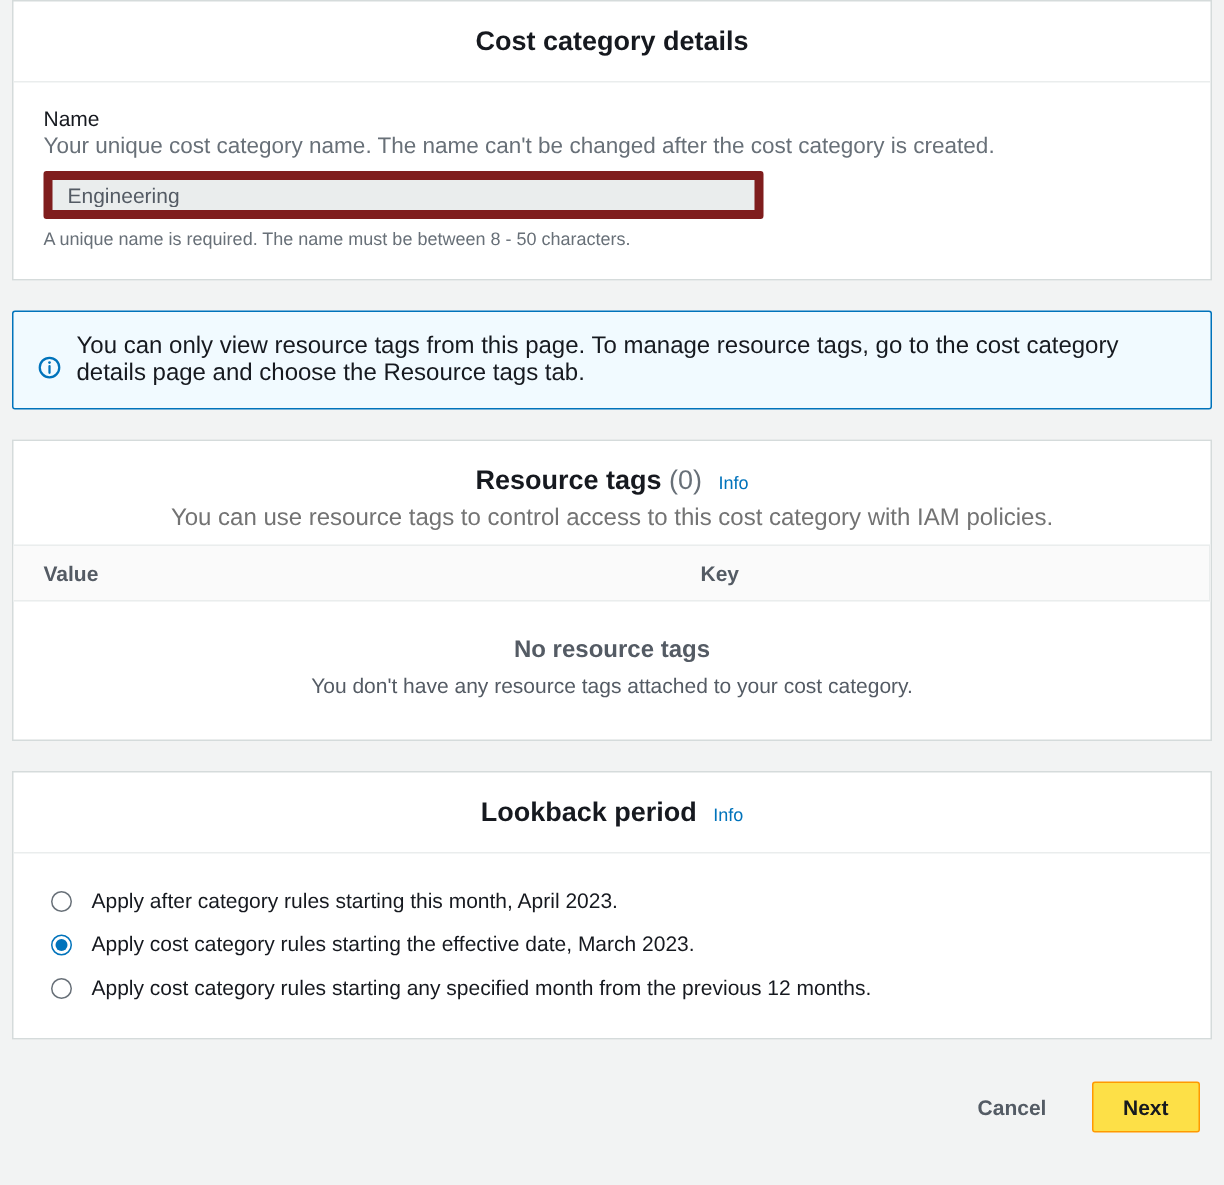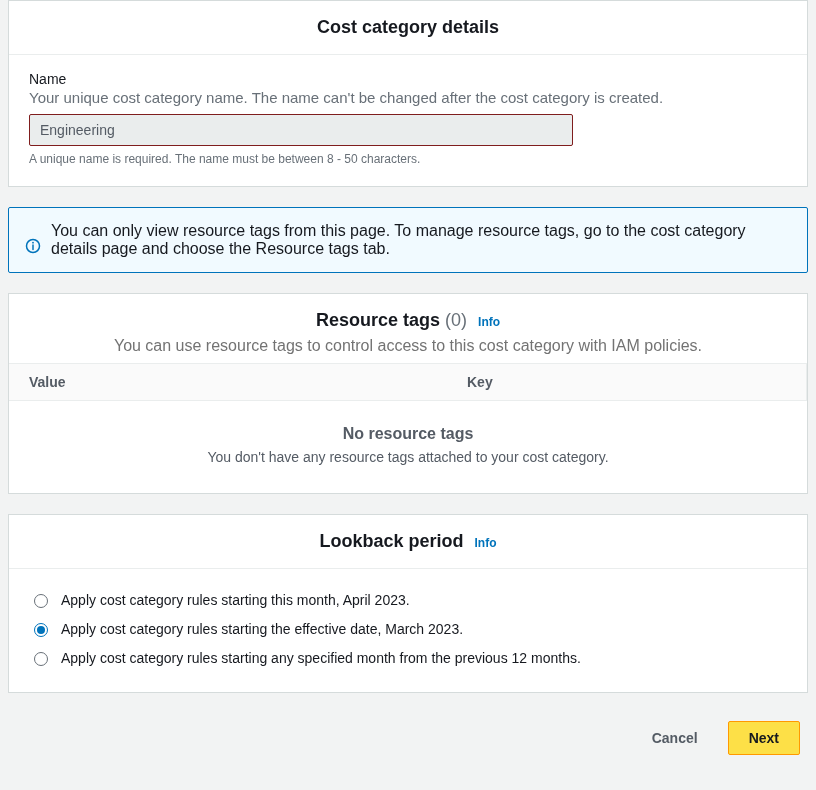--- a/index.html
+++ b/index.html
@@ -31,46 +31,46 @@
   .panel-title .count {
     color: #687078;
     font-weight: 400;
   }
   .panel-body {
     padding: 16px 20px 20px;
   }
   .info-link {
     font-size: 12px;
     color: #0073bb;
-    font-weight: 700;
+    font-weight: 400;
     margin-left: 6px;
     cursor: pointer;
     text-decoration: none;
   }
   .field-label {
     font-size: 14px;
     color: #16191f;
     margin: 0 0 2px;
   }
   .field-hint {
     font-size: 15px;
     color: #687078;
     margin: 0 0 8px;
   }
   .field-constraint {
     font-size: 12px;
     color: #687078;
     margin: 6px 0 0;
   }
   .text-input {
-    width: 544px;
+    width: 480px;
     max-width: 100%;
     padding: 6px 10px;
     font-size: 14px;
-    border: 1px solid #7f1d1d;
+    border: 6px solid #7f1d1d;
     border-radius: 2px;
     background: #eaeded;
     color: #545b64;
     height: 32px;
   }
   .text-input[readonly] { background: #eaeded; }
 
   
   .alert-info {
     display: flex;
@@ -230,21 +230,21 @@
     <div class="panel-header">
       <h2 class="panel-title">
         <span>Lookback period</span>
         <a class="info-link">Info</a>
       </h2>
     </div>
     <div class="panel-body">
       <label class="radio-row">
         <input type="radio" name="lookback" class="radio" style="">
         <span class="radio-label">
-          <span>Apply cost category rules starting this month, </span><span class="bold">April 2023</span><span>.</span>
+          <span>Apply after category rules starting this month, </span><span class="bold">April 2023</span><span>.</span>
         </span>
       </label>
       <label class="radio-row">
         <input type="radio" name="lookback" class="radio" checked="" style="">
         <span class="radio-label">
           <span>Apply cost category rules starting the effective date, </span><span class="bold">March 2023</span><span>.</span>
         </span>
       </label>
       <label class="radio-row">
         <input type="radio" name="lookback" class="radio" style="">

